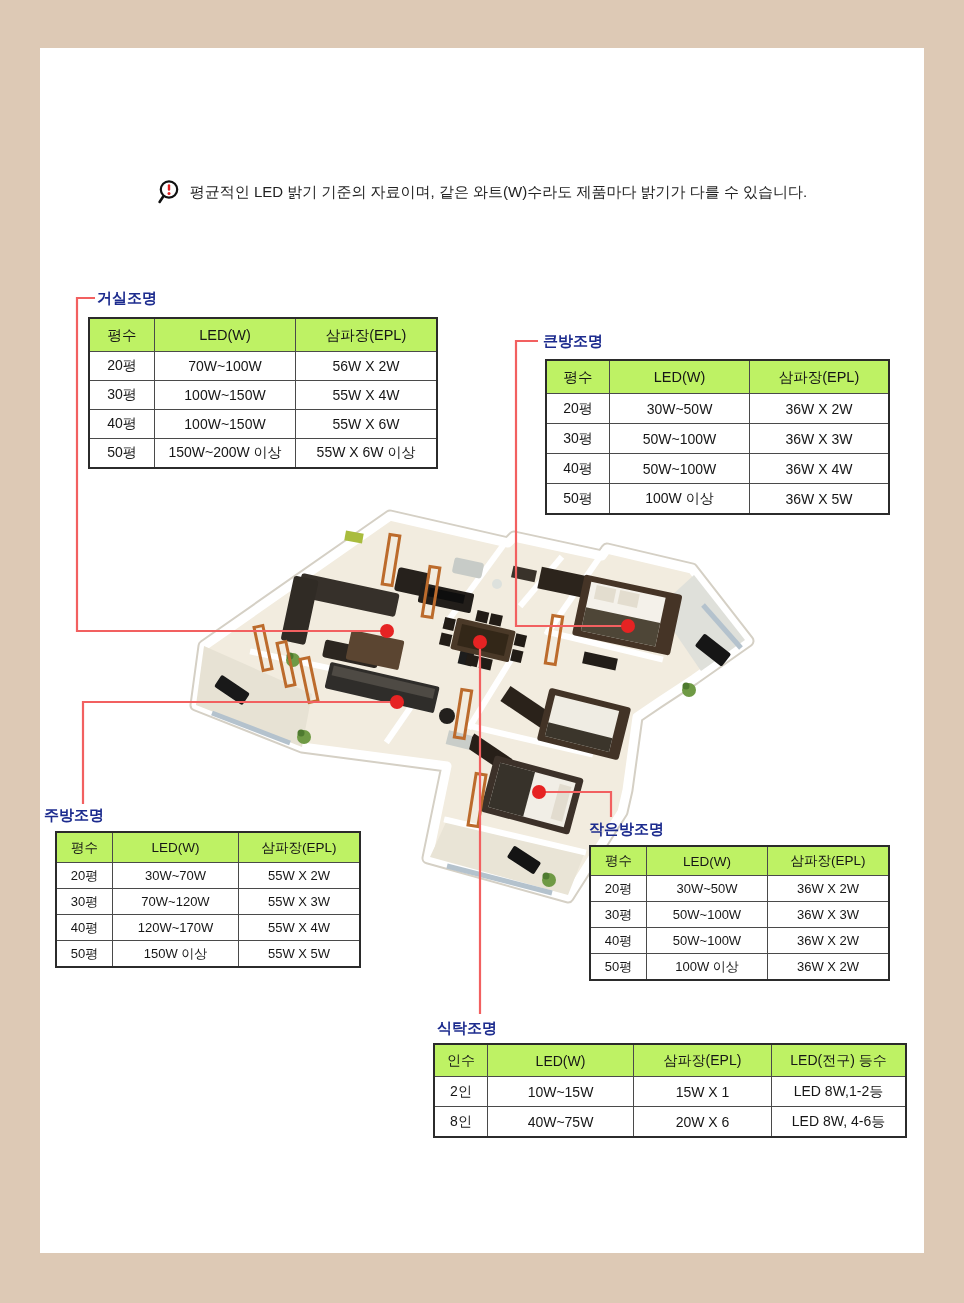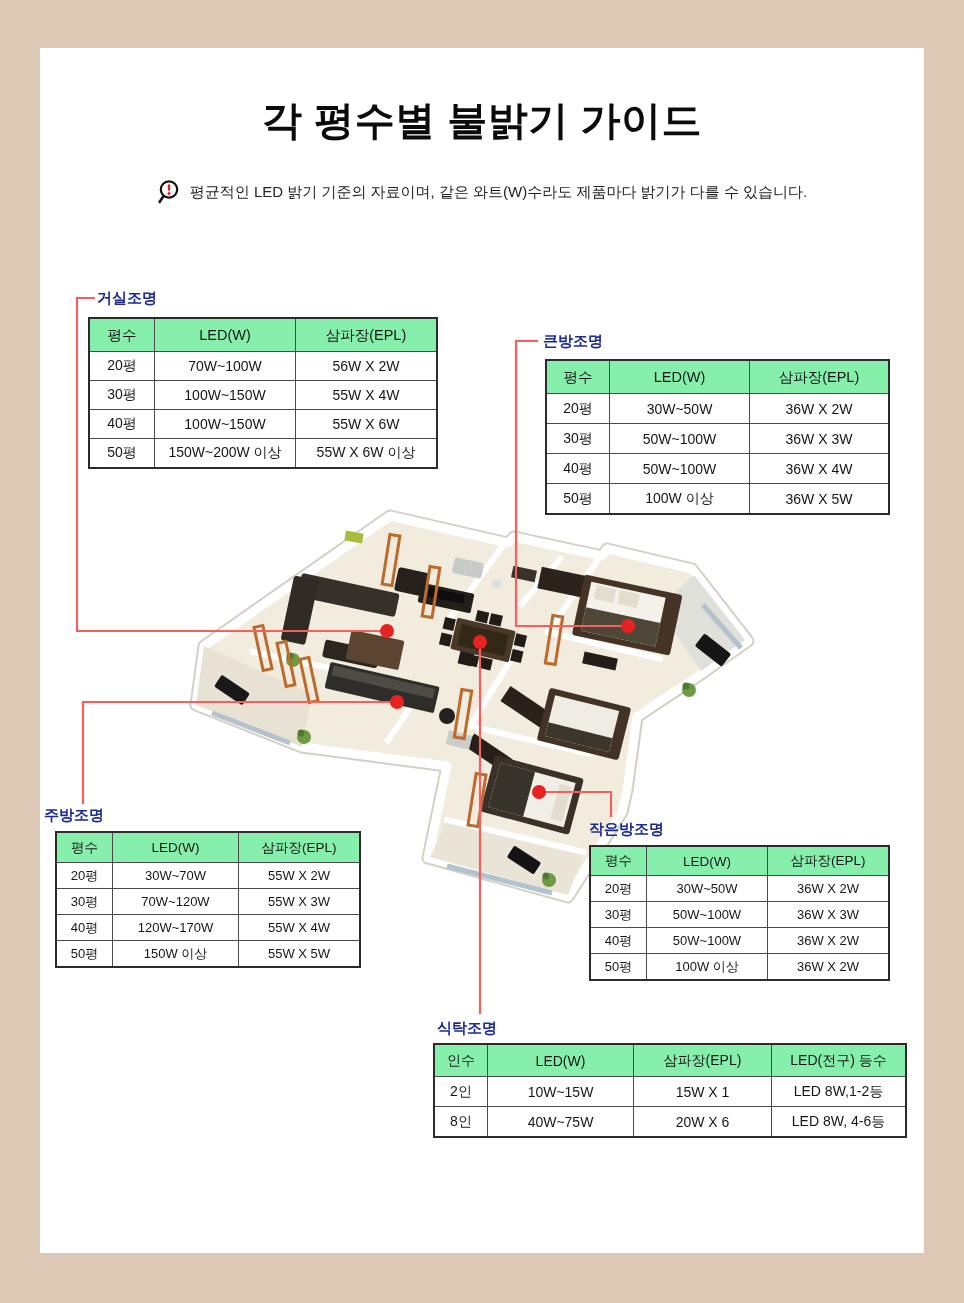--- a/index.html
+++ b/index.html
@@ -25,21 +25,21 @@
     z-index:3; white-space:nowrap;
   }
   table {
     position:absolute; z-index:2; border-collapse:collapse; background:#fff;
     table-layout:fixed; border:2px solid #2b2b2b;
   }
   th,td {
     border:1px solid #4a4a4a; text-align:center; vertical-align:middle;
     padding:0; font-weight:400; color:#161616; overflow:hidden; white-space:nowrap;
   }
-  th { background:#86efac; }
+  th { background:#bef264; }
   .t-living { left:88px;  top:317px; width:344px; }
   .t-living th { height:32px; font-size:14.5px; }
   .t-living td { height:28px; font-size:14px; }
   .t-living th:nth-child(1){width:64px;}  .t-living th:nth-child(2){width:140px;} .t-living th:nth-child(3){width:140px;}
   .t-big { left:545px; top:359px; width:339px; }
   .t-big th { height:32px; font-size:14.5px; }
   .t-big td { height:29px; font-size:14px; }
   .t-big th:nth-child(1){width:62px;} .t-big th:nth-child(2){width:139px;} .t-big th:nth-child(3){width:138px;}
   .t-kitchen { left:55px; top:831px; width:300px; }
   .t-kitchen th { height:29px; font-size:13.5px; }
@@ -54,21 +54,20 @@
   .t-dining td { height:29px; font-size:14px; }
   .t-dining th:nth-child(1){width:52px;} .t-dining th:nth-child(2){width:145px;} .t-dining th:nth-child(3){width:137px;} .t-dining th:nth-child(4){width:133px;}
   .overlay { position:absolute; left:0; top:0; z-index:1; pointer-events:none; }
 </style>
 </head>
 <body>
 
 <div class="canvas">
   <div class="panel"></div>
 
-  <div class="title">각 평수별 불밝기 가이드</div>
 
   <div class="notice">
     <svg width="24" height="26" viewBox="0 0 24 26">
       <circle cx="12" cy="10.5" r="8.2" fill="none" stroke="#111" stroke-width="2.2"></circle>
       <line x1="6.2" y1="17.5" x2="2.6" y2="23" stroke="#111" stroke-width="2.6" stroke-linecap="round"></line>
       <rect x="10.8" y="5.2" width="2.4" height="6.6" rx="1.2" fill="#e01f1f"></rect>
       <circle cx="12" cy="14.6" r="1.5" fill="#e01f1f"></circle>
     </svg>
     <span>평균적인 LED 밝기 기준의 자료이며, 같은 와트(W)수라도 제품마다 밝기가 다를 수 있습니다.</span>
   </div>

